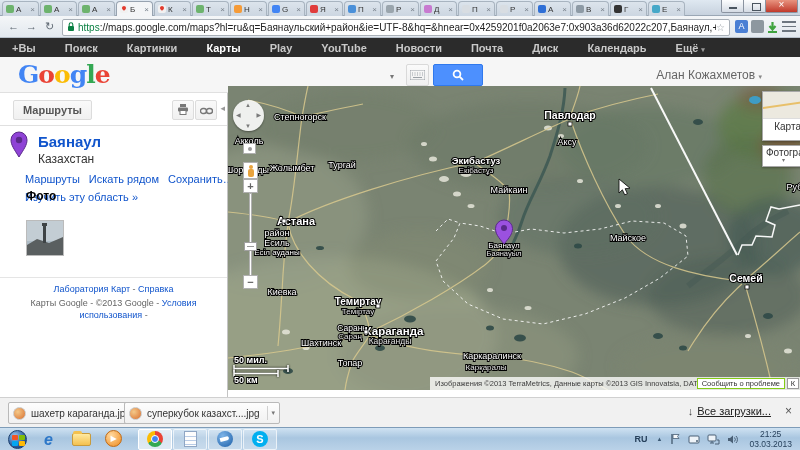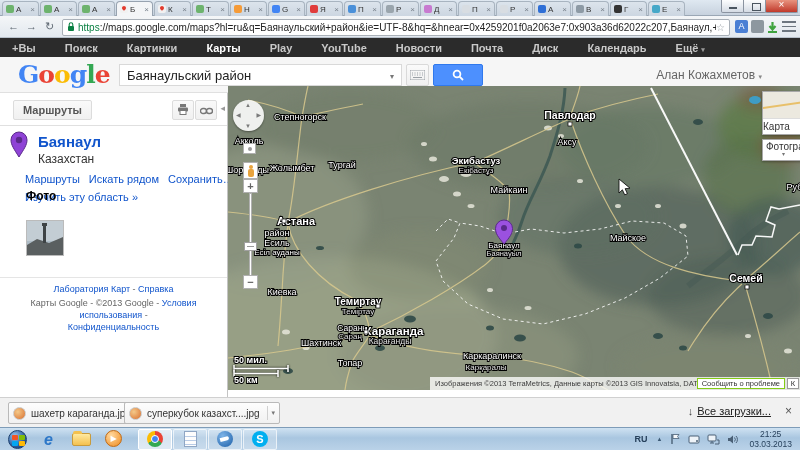--- a/index.html
+++ b/index.html
@@ -106,21 +106,21 @@
   .peg2{position:absolute;left:4px;top:6px;width:6px;height:8px;border-radius:2px;background:#e8a33d;}
   .zbtn{position:absolute;left:15px;width:15px;height:14px;background:#fff;border:1px solid #b0b0b0;
         text-align:center;line-height:12px;font-size:11px;color:#666;font-weight:bold;}
   .ztrack{position:absolute;left:21px;top:107px;width:3px;height:85px;background:#fdfdfd;border:1px solid #b0b0b0;}
   .zhandle{position:absolute;left:16px;top:156px;width:13px;height:9px;background:#fff;border:1px solid #a0a0a0;}
   .zhandle::after{content:"";position:absolute;left:2px;top:3px;width:7px;height:1px;background:#999;}
   .layers{position:absolute;left:534px;top:5px;width:44px;}
   .lyr-map{width:40px;background:#fff;border:1px solid #a8a8a8;box-shadow:0 1px 2px rgba(0,0,0,.3);}
   .lyr-thumb{height:27px;background:#ece9df;border-bottom:1px solid #ddd;position:relative;overflow:hidden;}
   .lyr-thumb::after{content:"";position:absolute;left:-2px;top:12px;width:46px;height:2px;background:#e8c06a;transform:rotate(-8deg);}
-  .lyr-label{height:15px;text-align:left;font-size:10px;color:#333;line-height:15px;overflow:hidden;}
+  .lyr-label{height:21px;text-align:right;font-size:10px;color:#333;line-height:15px;overflow:hidden;}
   .lyr-photos{margin-top:4px;width:40px;height:22px;background:#fff;border:1px solid #a8a8a8;
               box-shadow:0 1px 2px rgba(0,0,0,.3);font-size:10px;color:#333;text-align:left;
               padding:1px 0 0 3px;overflow:hidden;white-space:nowrap;}
   .lyr-photos .caret{display:block;text-align:center;font-size:6px;color:#777;line-height:5px;}
   .attrib{position:absolute;left:202px;bottom:0;right:0;height:13px;background:rgba(255,255,255,.78);
           display:flex;align-items:center;font-size:7.5px;color:#3c3c3c;white-space:nowrap;overflow:hidden;}
   .attrib .txt{padding-left:5px;flex:1;overflow:hidden;}
   .report{flex:none;background:#fff;border:1px solid #84cc16;font-size:7.5px;color:#333;
           padding:0 4px;height:11px;line-height:10px;margin-right:2px;}
   .keybox{flex:none;background:#fff;border:1px solid #9a9a9a;font-size:7.5px;color:#333;
@@ -325,21 +325,20 @@
       <span class="it">YouTube</span>
       <span class="it">Новости</span>
       <span class="it">Почта</span>
       <span class="it">Диск</span>
       <span class="it">Календарь</span>
       <span class="it">Ещё<span class="caret">▾</span></span>
     </div>
 
   <div class="shead">
     <div class="logo" id="logo"><span style="color: rgb(66, 133, 244);">G</span><span style="color: rgb(234, 67, 53);">o</span><span style="color: rgb(251, 188, 5);">o</span><span style="color: rgb(66, 133, 244);">g</span><span style="color: rgb(52, 168, 83);">l</span><span style="color: rgb(234, 67, 53);">e</span></div>
-    <input class="sinput" readonly="" value="Баянаульский район" style="">
     <span class="sinput-caret">▾</span>
     <div class="kbd">
       <svg width="15" height="10" viewBox="0 0 15 10">
           <rect x="0" y="0" width="15" height="10" rx="1.5" fill="none" stroke="#9aa0a6"></rect>
           <path d="M2 3h1M4.5 3h1M7 3h1M9.5 3h1M12 3h1M2 5h1M4.5 5h1M7 5h1M9.5 5h1M12 5h1M3 7.5h9" stroke="#9aa0a6" stroke-width="1"></path>
         </svg>
     </div>
     <div class="sbtn">
       <svg width="13" height="13" viewBox="0 0 13 13">
           <circle cx="5" cy="5" r="3.4" fill="none" stroke="#fff" stroke-width="1.8"></circle>
@@ -384,21 +383,20 @@
           <rect y="0" width="36" height="20" fill="#c3cdd4"></rect>
           <path d="M0 24l10-6 12 4 14-6v18H0z" fill="#5a5f60"></path>
           <rect x="16" y="4" width="3" height="18" fill="#3e4345"></rect>
           <rect x="15" y="2" width="5" height="3" fill="#3e4345"></rect>
         </svg>
     </div>
     <div class="sdiv"></div>
     <div class="sfoot">
       <div><a>Лаборатория Карт</a><span> - </span><a>Справка</a></div>
       <div style="margin-top:2px"><span>Карты Google - ©2013 Google - </span><a>Условия использования</a><span> - </span></div>
-      <div><a>Конфиденциальность</a></div>
     </div>
   </div>
 
   <div class="map">
     <svg class="base" id="mapsvg" width="572" height="304" viewBox="0 0 572 304">
       <defs>
           <filter id="bl" x="-40%" y="-40%" width="180%" height="180%">
             <feGaussianBlur stdDeviation="7"></feGaussianBlur>
           </filter>
         </defs>

